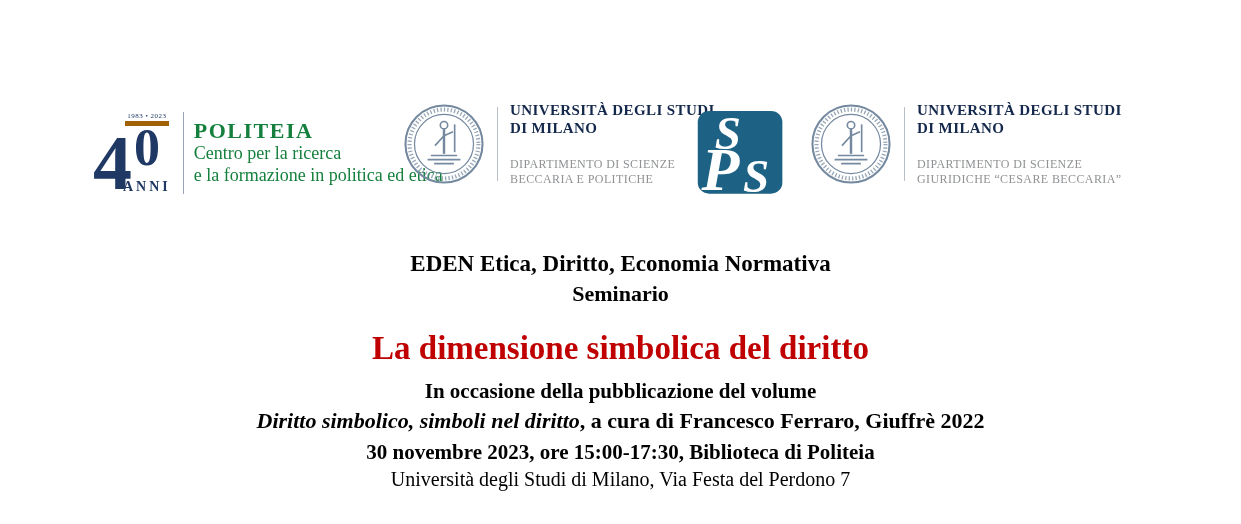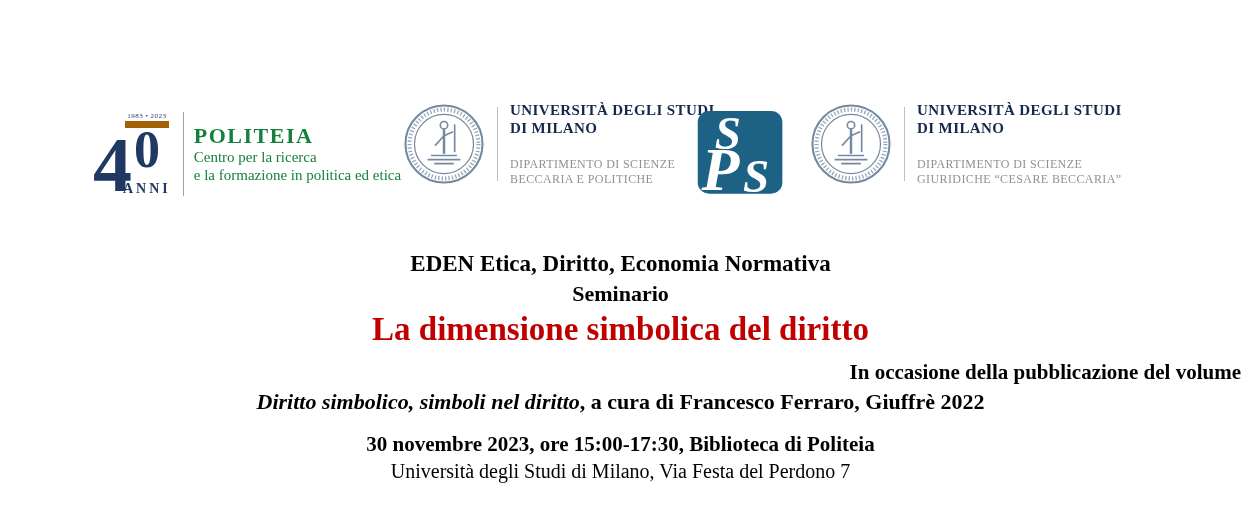--- a/index.html
+++ b/index.html
@@ -10,51 +10,51 @@
   }
 
   
   .logo { position:absolute; display:flex; align-items:center; }
 
   
   .politeia { left:93px; top:112px; }
   .p40 { display:flex; align-items:flex-end; color:#1f3864; }
   .p4 { font-size:78px; font-weight:bold; line-height:0.78; letter-spacing:-2px; }
   .p40col { display:flex; flex-direction:column; align-items:center; margin-left:-7px; }
-  .pyears { font-size:7px; letter-spacing:0.5px; color:#1f3864; border-bottom:7px solid #a16207; padding:0 2px 1px; white-space:nowrap; }
+  .pyears { font-size:7px; letter-spacing:0.5px; color:#1f3864; border-bottom:5px solid #a16207; padding:0 2px 1px; white-space:nowrap; }
   .p0 { font-size:52px; font-weight:bold; line-height:0.85; }
   .panni { font-size:14px; font-weight:bold; letter-spacing:3px; line-height:1;margin-top:10px; }
   .pdivider { width:1px; align-self:stretch; background:#9aa3b5; margin:0 10px 0 12px; }
   .ptext { color:#15803d; }
   .pname { font-size:22px; font-weight:bold; letter-spacing:1.5px; line-height:1.1; }
-  .psub { font-size:15px; line-height:1.22; }
+  .psub { font-size:18px; line-height:1.22; }
 
   
   .unimi-sps { left:403px; top:101px; }
   .unimi-law { left:810px; top:101px; }
   .seal { width:82px; height:82px; flex:0 0 auto; }
   .udivider { width:1px; align-self:stretch; background:#b9bfc6; margin:6px 12px; }
   .utext { display:flex; flex-direction:column; }
   .uni-name { color:#14284b; font-weight:bold; font-size:15px; line-height:1.2; letter-spacing:0.4px; }
   .dept { color:#8f9193; font-size:12px; line-height:1.25; letter-spacing:0.4px; margin-top:20px; }
   .dept div, .uni-name div { white-space:nowrap; }
 
   
   .sps-logo { left:694px; top:107px; }
   .sps-svg { width:94px; height:100px; }
 
   
   .content { position:absolute; top:249px; left:0; right:0; text-align:center; color:#000; }
   .line-series   { font-size:23px; font-weight:bold; line-height:1.32; }
   .line-seminario{ font-size:22px; font-weight:bold; line-height:1.32; }
-  .line-title    { font-size:33px; font-weight:bold; line-height:1.2; margin:2px 0 9px; }
-  .line-occasion { font-size:21px; font-weight:bold; line-height:1.3;text-align:right; }
+  .line-title    { font-size:33px; font-weight:bold; line-height:1.2; margin:21px 0 9px; }
+  .line-occasion { font-size:21px; font-weight:bold; line-height:1.3; }
   .line-volume   { font-size:22px; font-weight:bold; line-height:1.3; margin-top:2px; }
   .line-volume .it { font-style:italic; }
-  .line-date     { font-size:21px; font-weight:bold; line-height:1.3; margin-top:14px; }
+  .line-date     { font-size:21px; font-weight:bold; line-height:1.3; margin-top:3px; }
   .line-address  { font-size:20px; font-weight:normal; line-height:1.3; margin-top:0; }
 </style>
 </head>
 <body>
 
 <div class="flyer">
 
   <div class="logo politeia">
     <div class="p40">
       <span class="p4">4</span>

